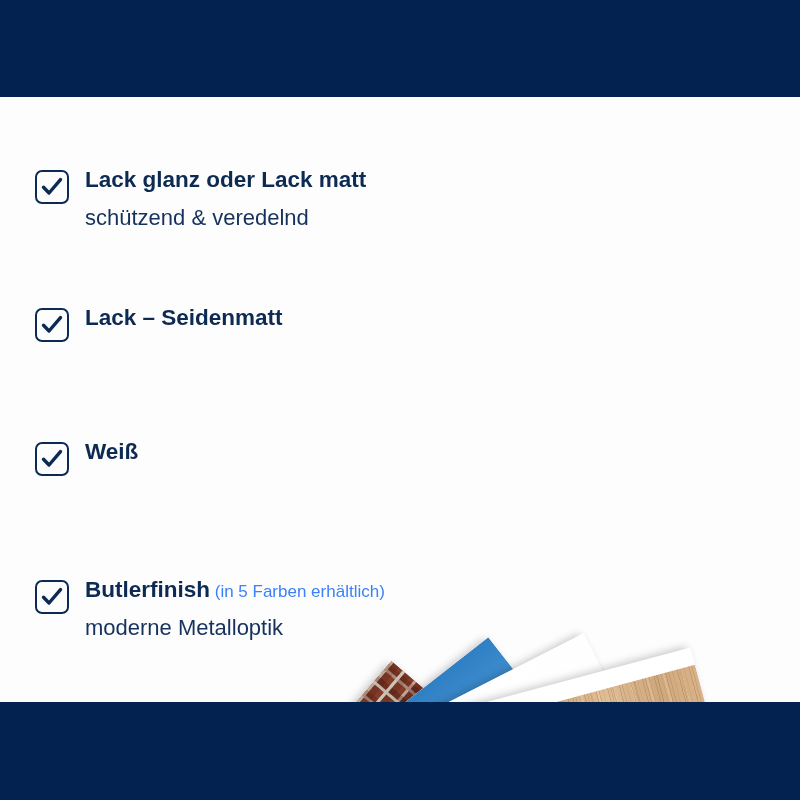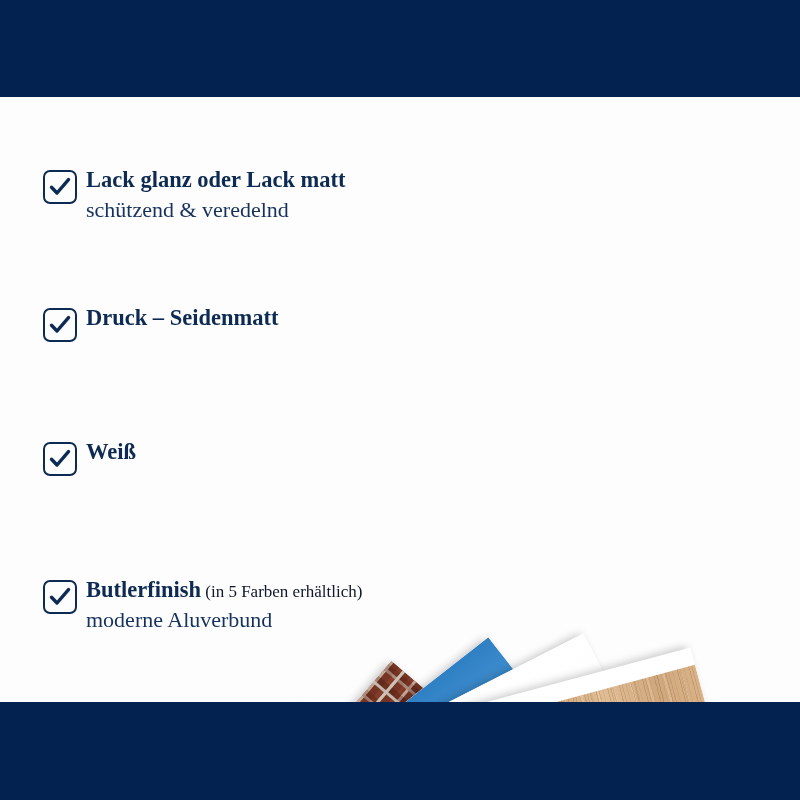--- a/index.html
+++ b/index.html
@@ -65,25 +65,24 @@
   
   .checklist {
     position: absolute;
     left: 0;
     top: 97px;
     width: 500px;
     z-index: 30;
   }
   .check-item {
     position: absolute;
-    left: 43px;
+    left: 35px;
     display: flex;
     align-items: flex-start;
-    gap: 9px;
-    font-family: Liberation Serif, serif;
+    gap: 16px;
   }
   .check-item.i0 { top: 70px; }
   .check-item.i1 { top: 208px; }
   .check-item.i2 { top: 342px; }
   .check-item.i3 { top: 480px; }
 
   .check-box {
     width: 34px;
     height: 34px;
     flex: 0 0 34px;
@@ -104,27 +103,27 @@
   .check-title {
     font-size: 22.5px;
     font-weight: bold;
     color: #0d2a52;
     white-space: nowrap;
     line-height: 1.15;
   }
   .check-title .note {
     font-weight: normal;
     font-size: 17px;
-    color: #0f172a;
+    color: #3b82f6;
   }
   .check-sub {
     font-size: 22px;
     font-weight: normal;
     color: #16325c;
-    margin-top: 4px;
+    margin-top: 12px;
     white-space: nowrap;
     line-height: 1.15;
   }
 
   
   .fan {
     position: absolute;
     left: 0; top: 0;
     width: 800px;
     height: 800px;
@@ -327,21 +326,21 @@
       </span>
     </div>
 
     <div class="check-item i1">
       <span class="check-box">
         <svg width="24" height="24" viewBox="0 0 24 24" aria-hidden="true">
           <path d="M3.5 12.3 L9 18 L20.5 4.6" fill="none" stroke="#0d2a52" stroke-width="3.4" stroke-linecap="round" stroke-linejoin="round"></path>
         </svg>
       </span>
       <span class="check-text">
-        <span class="check-title"><span>Druck – Seidenmatt</span></span>
+        <span class="check-title"><span>Lack – Seidenmatt</span></span>
       </span>
     </div>
 
     <div class="check-item i2">
       <span class="check-box">
         <svg width="24" height="24" viewBox="0 0 24 24" aria-hidden="true">
           <path d="M3.5 12.3 L9 18 L20.5 4.6" fill="none" stroke="#0d2a52" stroke-width="3.4" stroke-linecap="round" stroke-linejoin="round"></path>
         </svg>
       </span>
       <span class="check-text">
@@ -350,21 +349,21 @@
     </div>
 
     <div class="check-item i3">
       <span class="check-box">
         <svg width="24" height="24" viewBox="0 0 24 24" aria-hidden="true">
           <path d="M3.5 12.3 L9 18 L20.5 4.6" fill="none" stroke="#0d2a52" stroke-width="3.4" stroke-linecap="round" stroke-linejoin="round"></path>
         </svg>
       </span>
       <span class="check-text">
         <span class="check-title"><span>Butlerfinish</span><span class="note"> (in 5 Farben erhältlich)</span></span>
-        <span class="check-sub" style="display:block">moderne Aluverbund</span>
+        <span class="check-sub" style="display:block">moderne Metalloptik</span>
       </span>
     </div>
 
   </div>
 
   <div class="footer-bar"></div>
   <div class="footer-brand">NORILIVING</div>
 
 </div>
 

